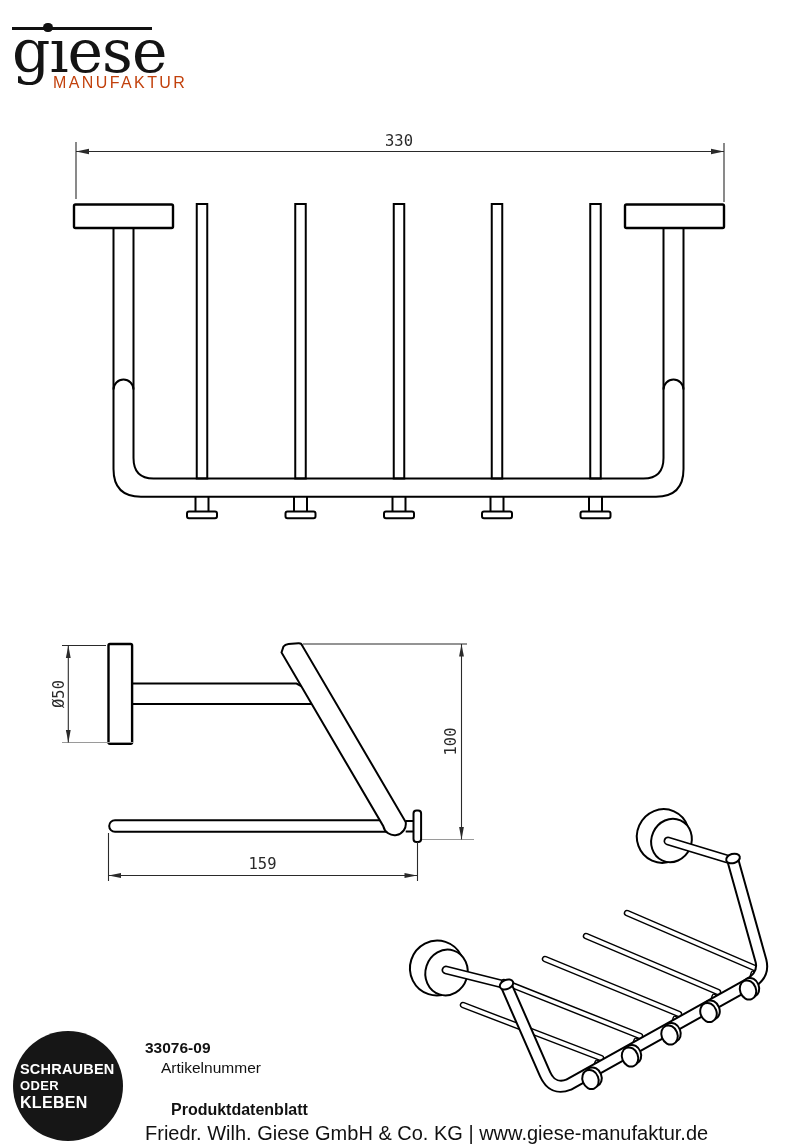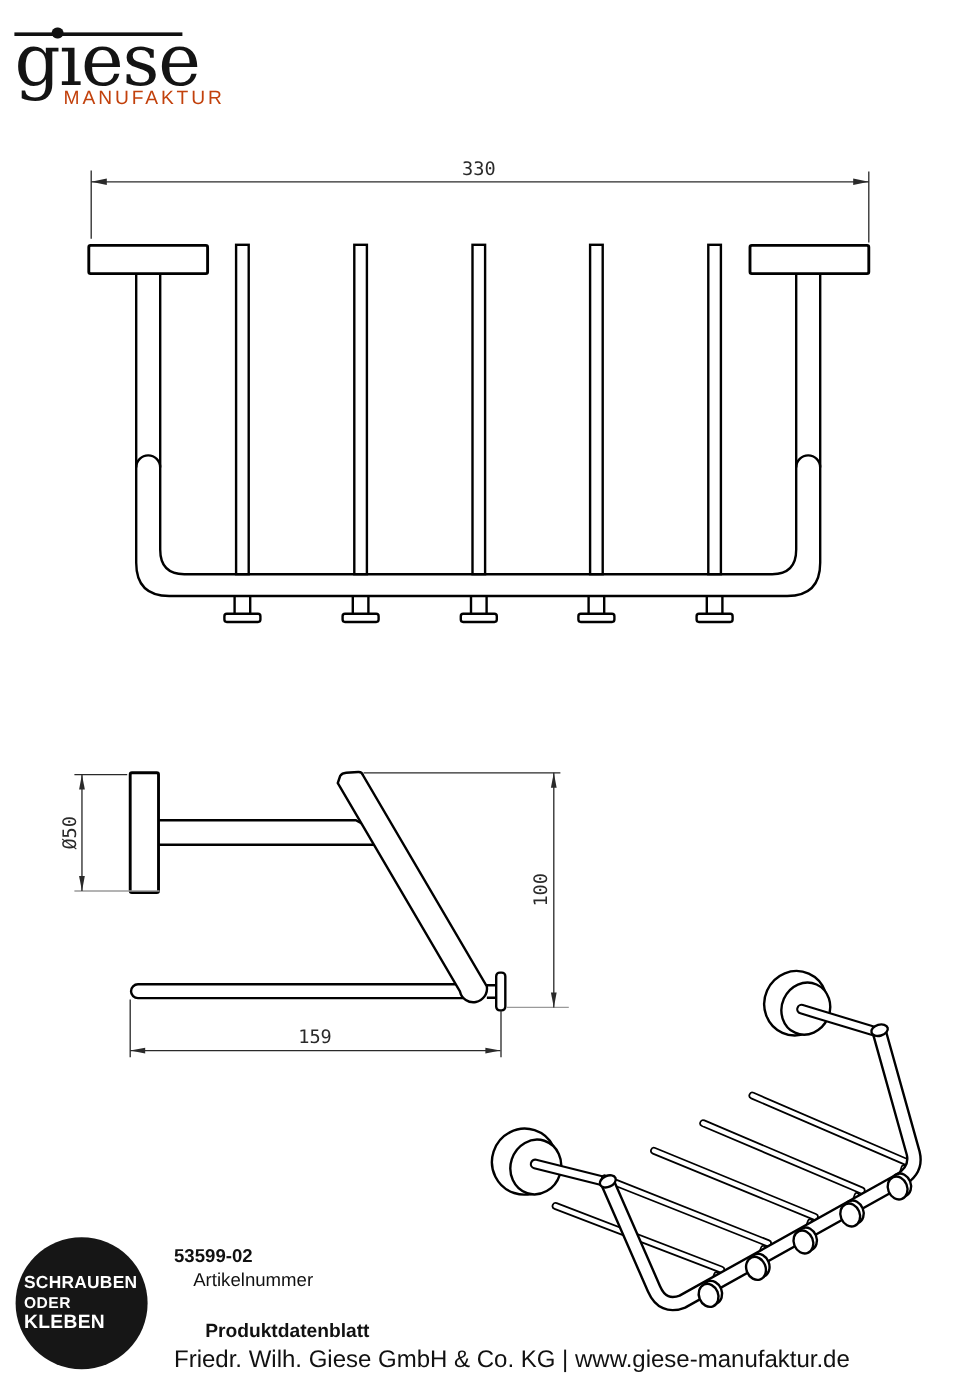--- a/index.html
+++ b/index.html
@@ -192,18 +192,18 @@
     <div class="logo-dot"></div>
   </div>
   <div class="logo-sub">MANUFAKTUR</div>
 
   <div class="badge">
     <span class="b1">SCHRAUBEN</span>
     <span class="b2">ODER</span>
     <span class="b3">KLEBEN</span>
   </div>
 
-  <div class="info-article-no">53599-02</div>
+  <div class="info-article-no">33076-09</div>
   <div class="info-article-label">Artikelnummer</div>
   <div class="info-doc-title">Produktdatenblatt</div>
   <div class="info-company">Friedr. Wilh. Giese GmbH &amp; Co. KG | www.giese-manufaktur.de</div>
 
 </div>
 
 </body></html>

